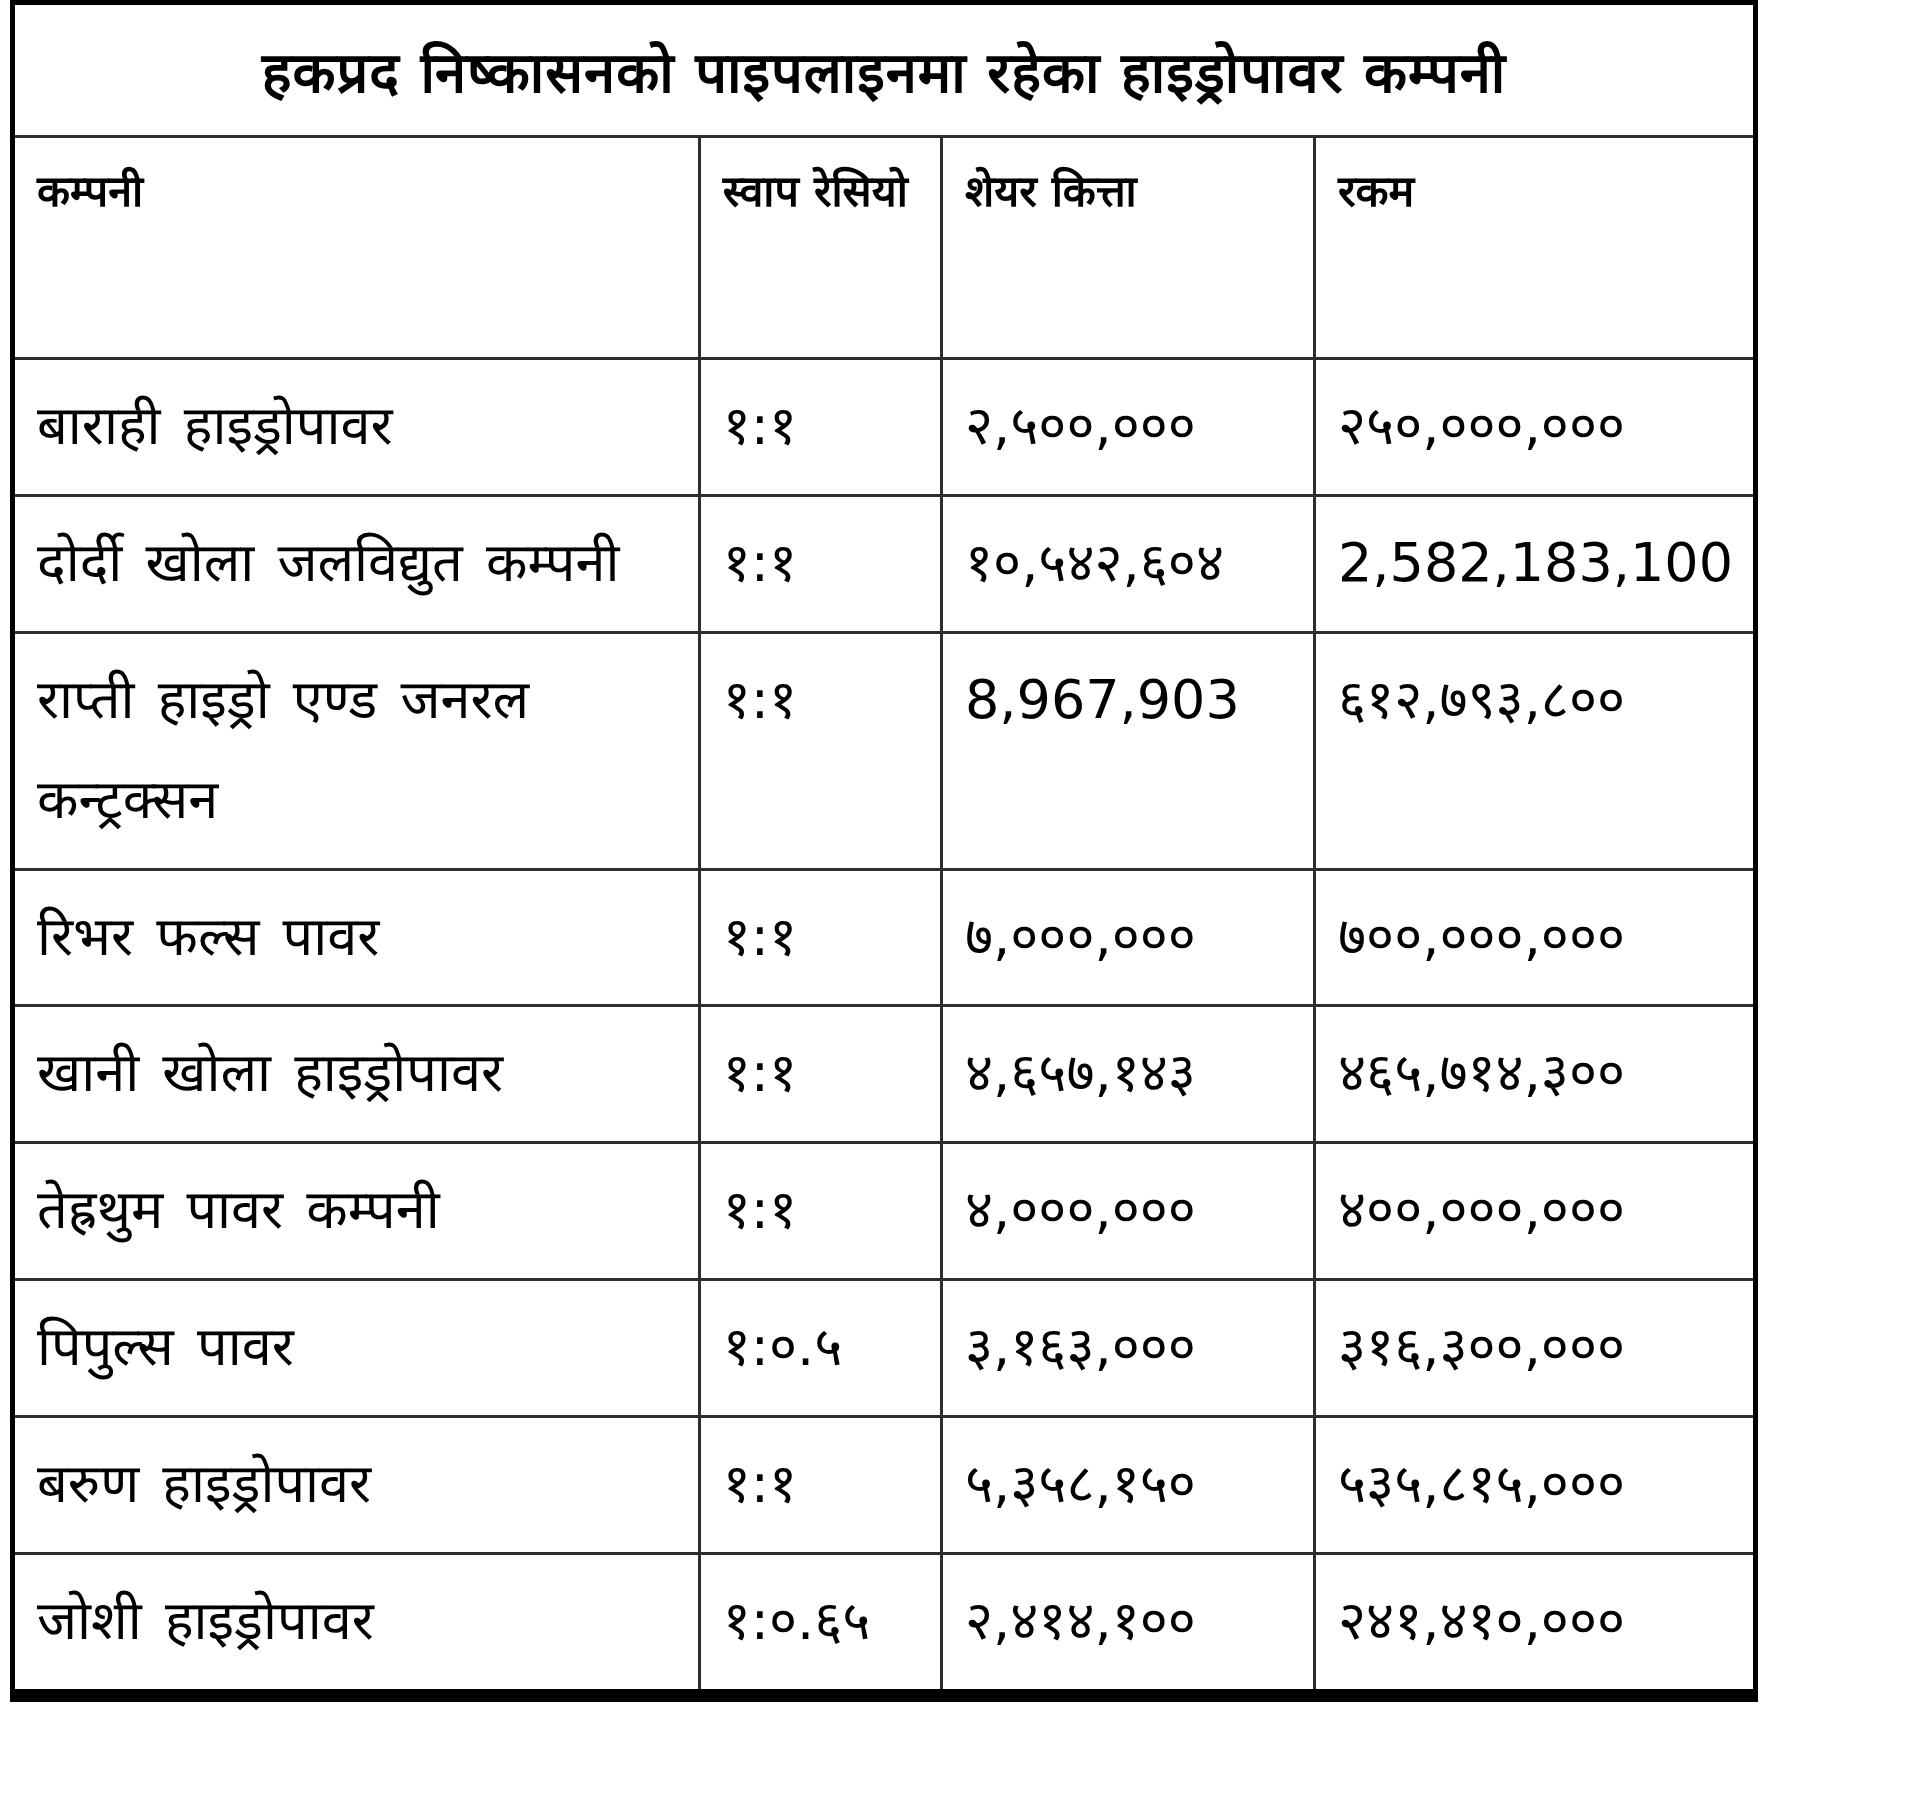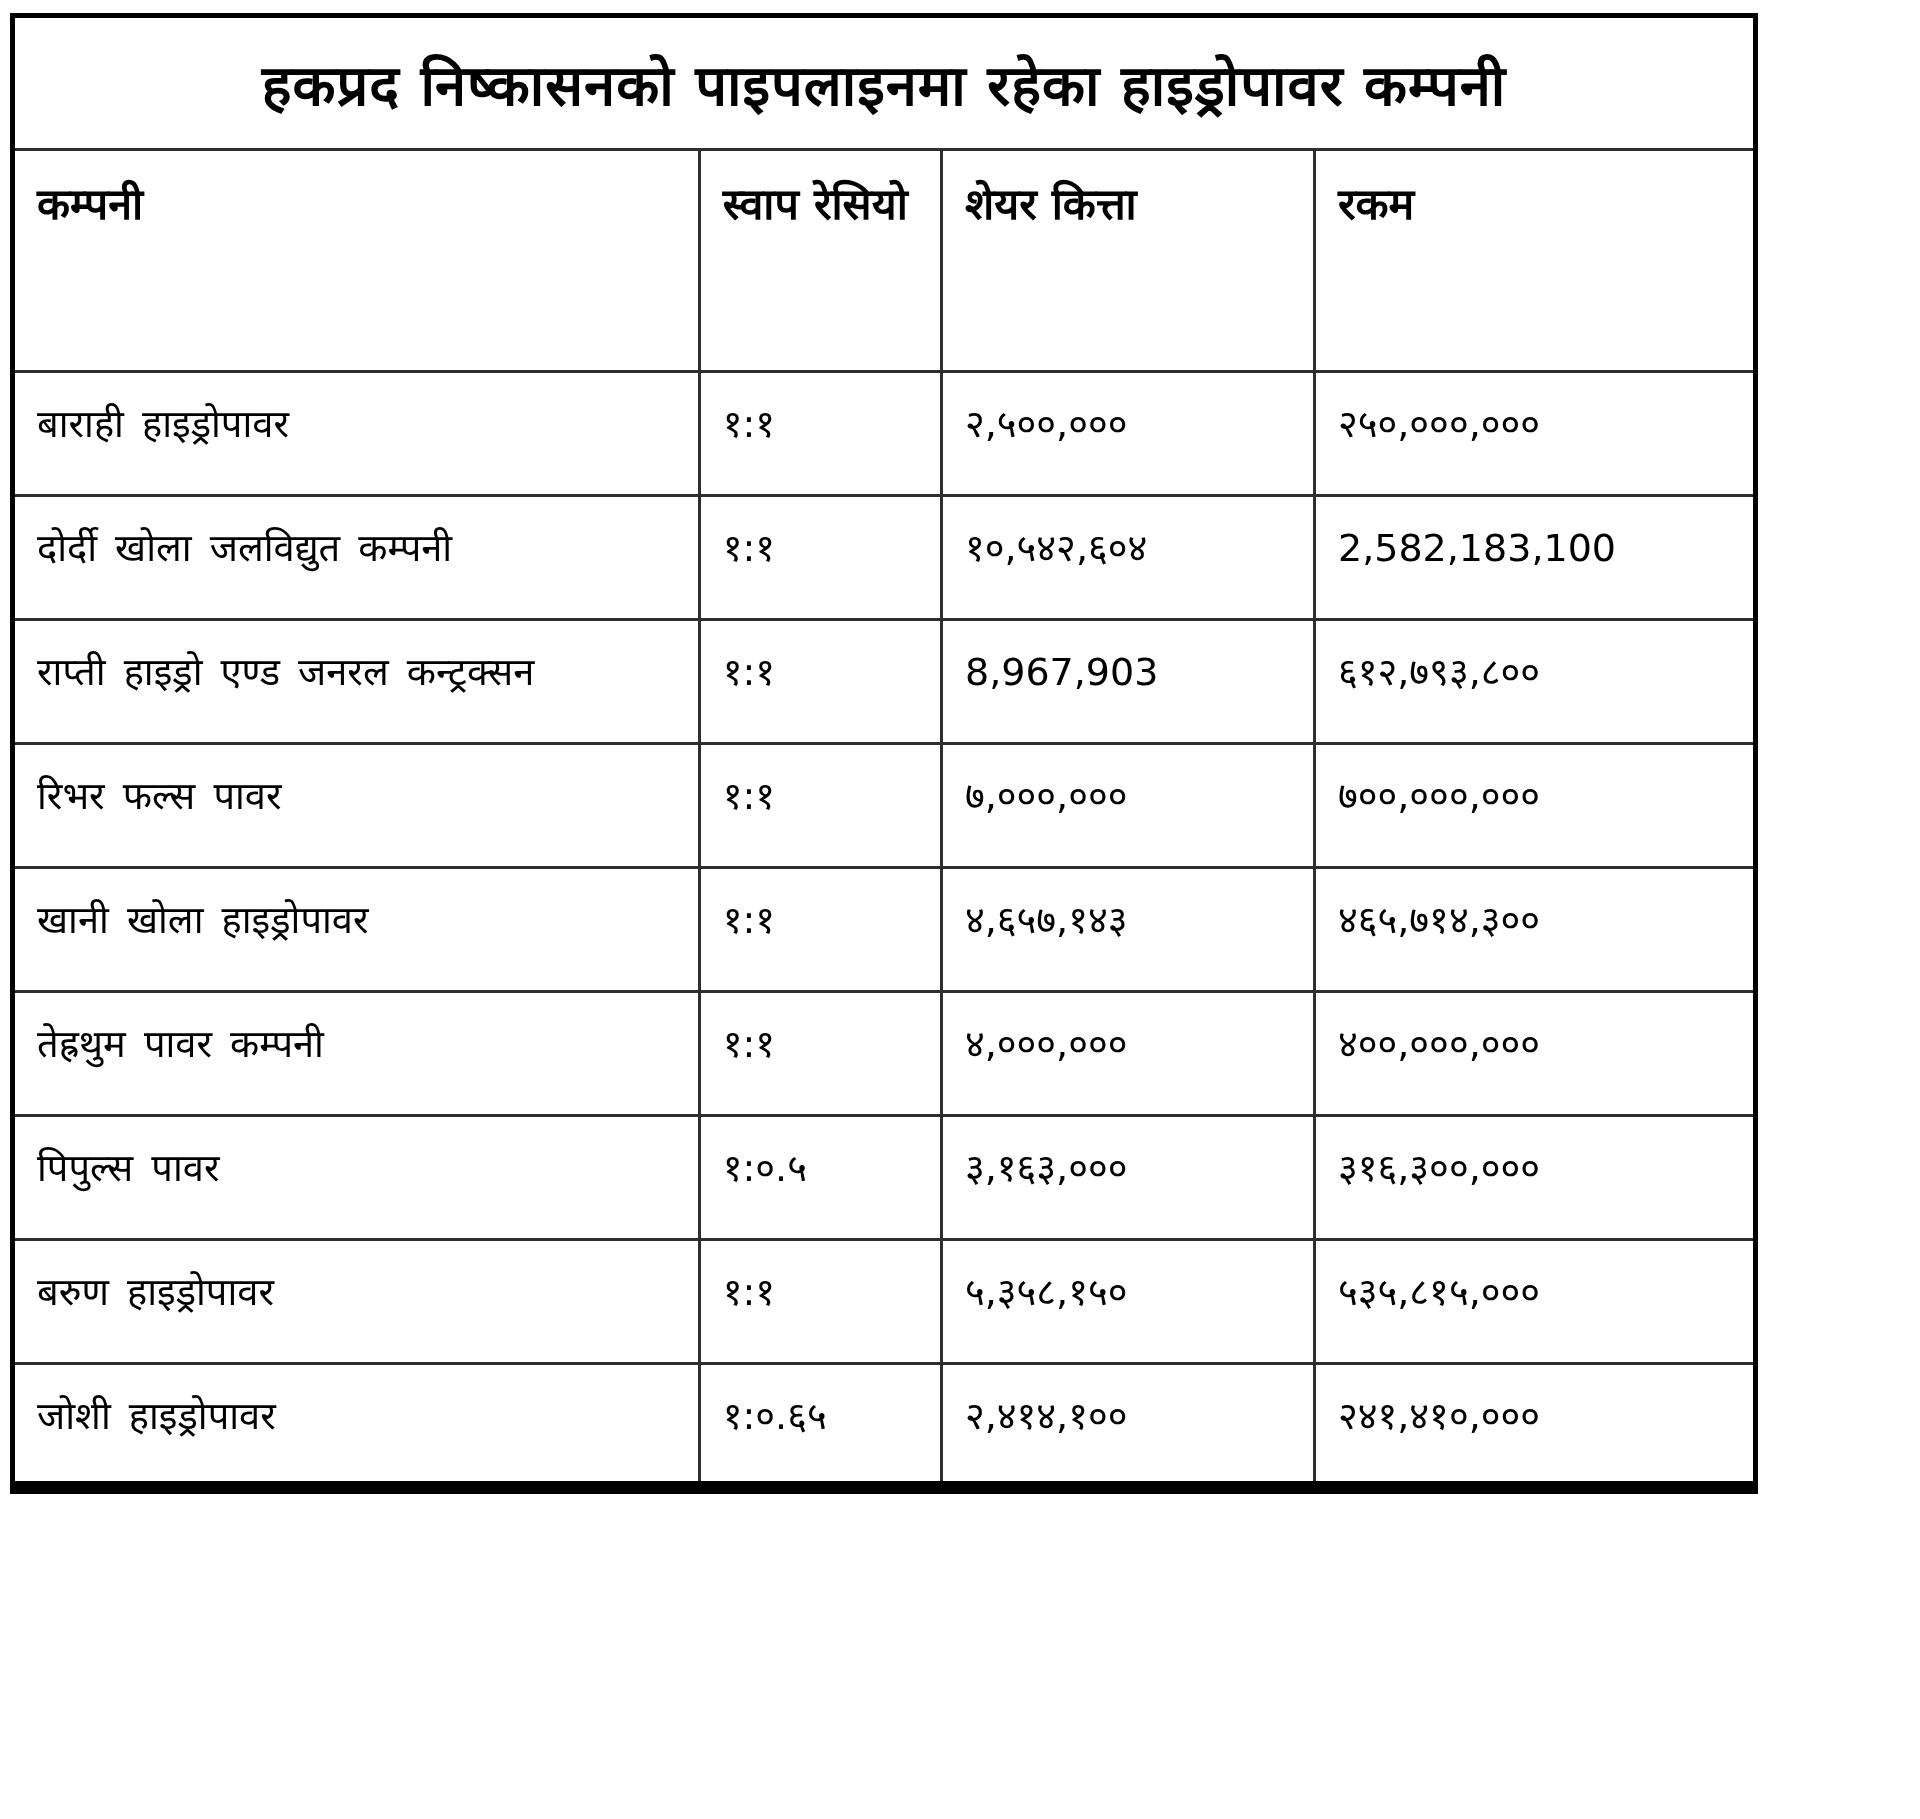--- a/index.html
+++ b/index.html
@@ -4,21 +4,21 @@
 <style>
   html, body {
     margin: 0;
     padding: 0;
     background: #ffffff;
   }
   .page {
     width: 1768px;
     min-height: 1819px;
     box-sizing: border-box;
-    padding: 13px 10px;
+    padding: 0 10px;
     background: #ffffff;
   }
   table.data {
     width: 100%;
     border-collapse: collapse;
     table-layout: fixed;
     border: 5px solid #000000;
     border-bottom-width: 13px;
     font-family: "DejaVu Sans", sans-serif;
     color: #000000;
@@ -42,21 +42,21 @@
   thead th {
     font-size: 43px;
     font-weight: bold;
     text-align: left;
     vertical-align: top;
     padding: 20px 22px;
     height: 222px;
     line-height: 1.55;
   }
   tbody td {
-    font-size: 38px;
+    font-size: 54px;
     font-weight: normal;
     text-align: left;
     vertical-align: top;
     padding: 16px 22px 18px 22px;
     height: 124px;
     line-height: 1.85;
     white-space: normal;
     word-spacing: 6px;
   }
   col.c-company { width: 39.4%; }

